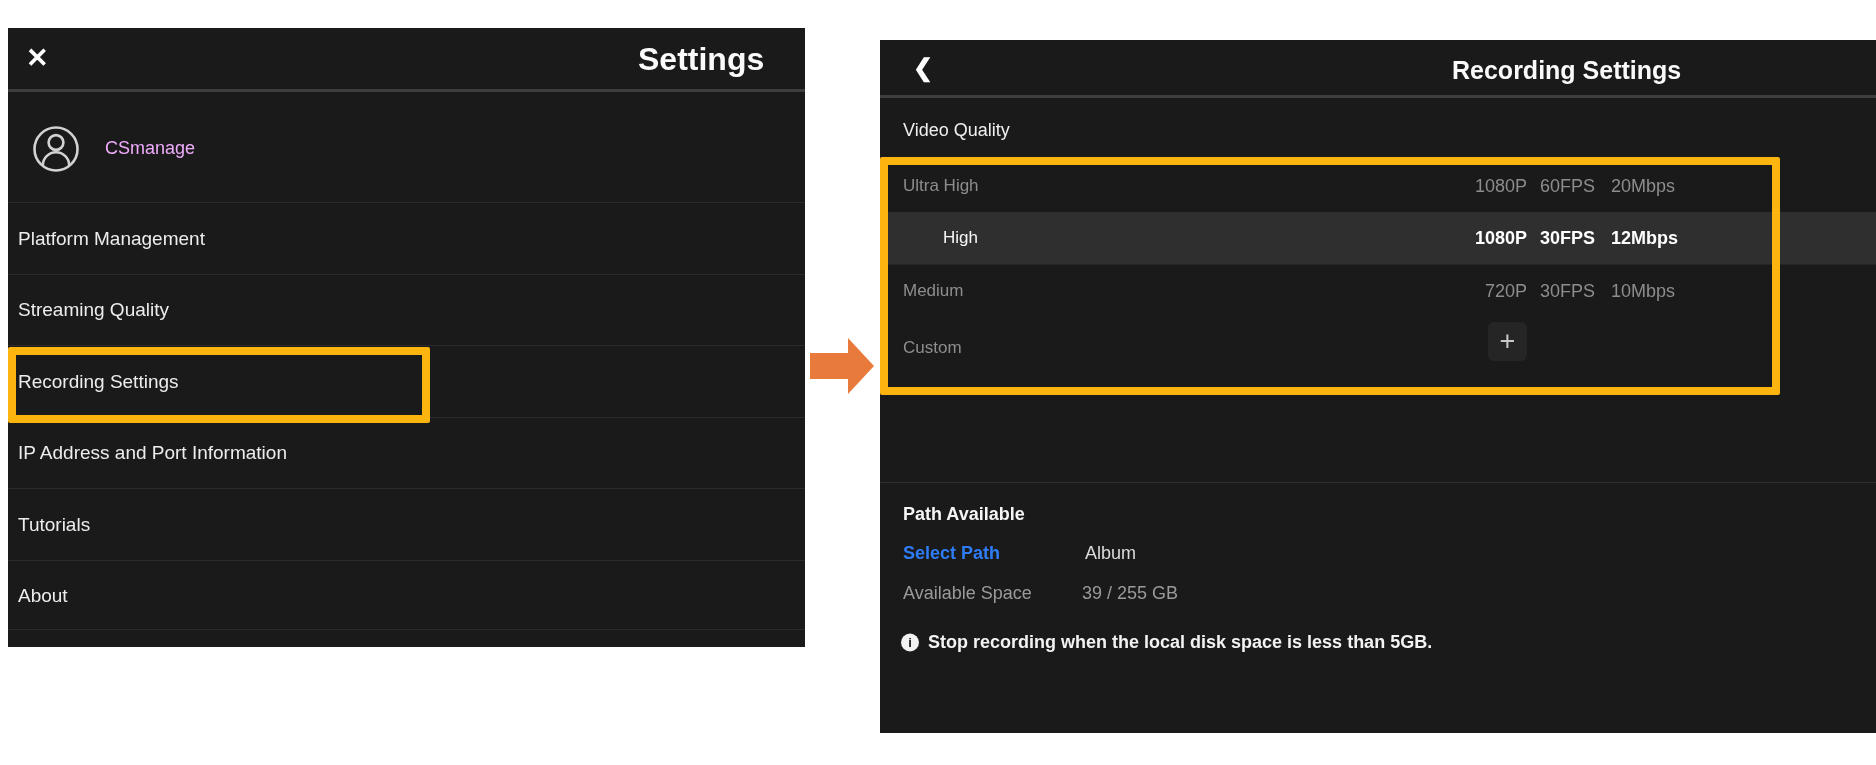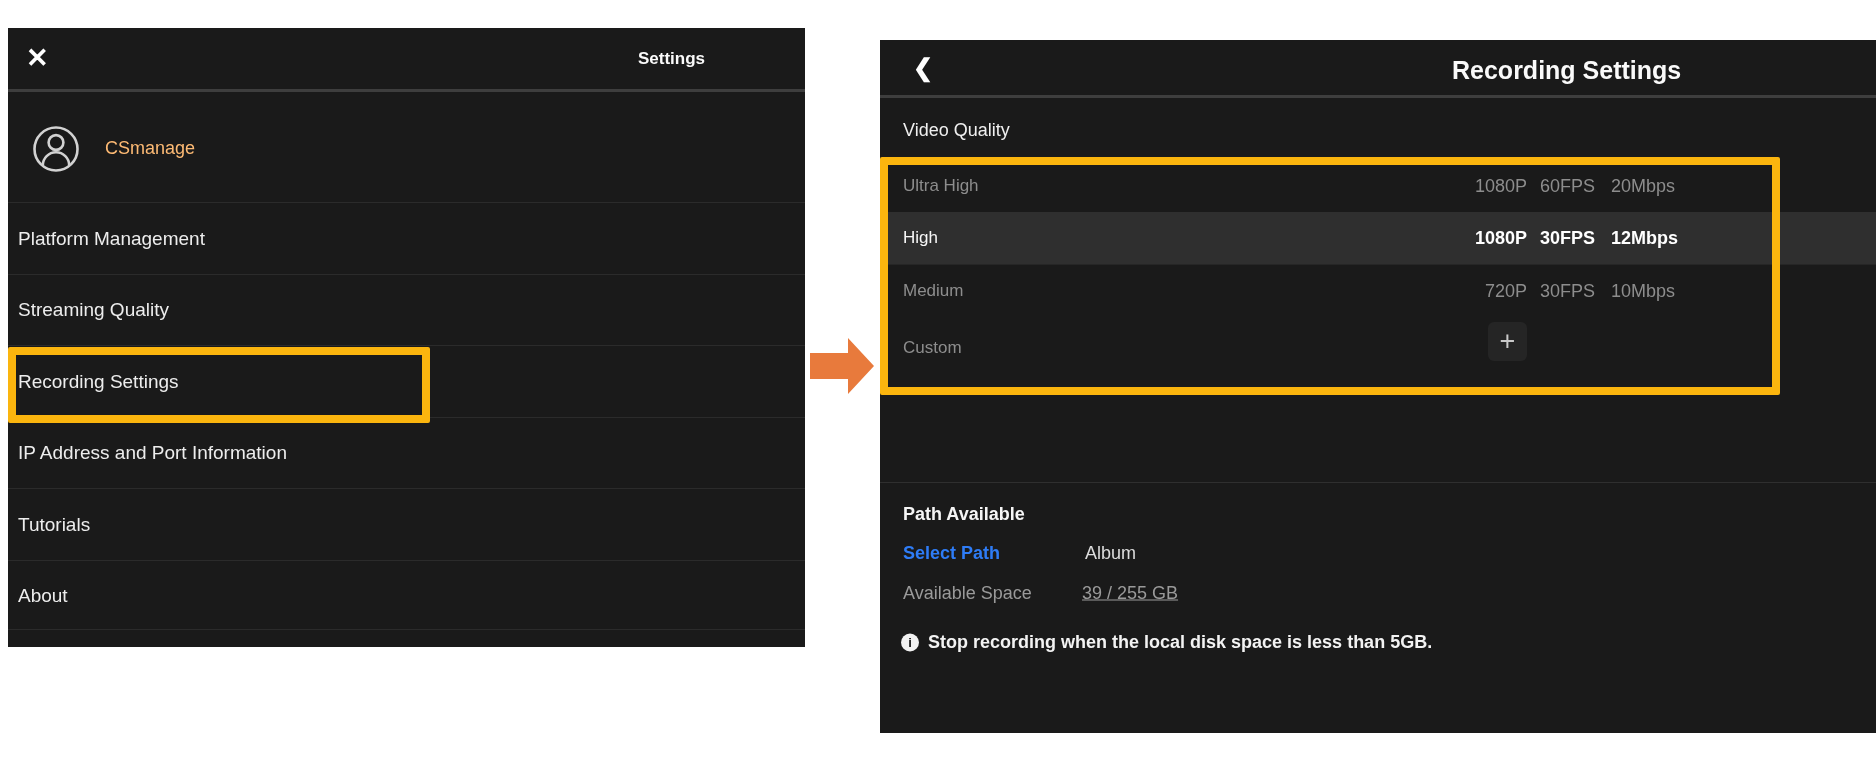--- a/index.html
+++ b/index.html
@@ -10,58 +10,58 @@
   .left-panel{left:8px;top:28px;width:797px;height:619px;}
   .right-panel{left:880px;top:40px;width:996px;height:693px;}
 
   
   .p-header{position:relative;width:100%;border-bottom:3px solid #3e3e3e;box-sizing:border-box;}
   .left-panel .p-header{height:64px;}
   .right-panel .p-header{height:58px;}
   .close-x{position:absolute;left:18px;top:0;line-height:61px;font-size:27px;font-weight:700;color:#fff;cursor:default;}
   .back-chevron{position:absolute;left:33px;top:0;line-height:56px;font-size:24px;font-weight:700;color:#fff;}
   .p-title{position:absolute;top:0;font-weight:700;color:#fafafa;white-space:nowrap;}
-  .left-panel .p-title{left:630px;font-size:17px;line-height:62px;}
+  .left-panel .p-title{left:630px;font-size:32px;line-height:62px;}
   .right-panel .p-title{left:572px;font-size:25px;line-height:60px;}
 
   
   .profile{position:absolute;left:0;top:67px;width:100%;height:107px;display:flex;align-items:center;padding-left:24px;box-sizing:border-box;}
   .avatar{width:48px;height:48px;flex:0 0 48px;}
-  .profile-text{margin-left:25px;display:flex;flex-direction:column;line-height:27px;font-size:18px;color:#fdba74;}
+  .profile-text{margin-left:25px;display:flex;flex-direction:column;line-height:27px;font-size:18px;color:#f0abfc;}
 
   
   .menu-row{position:absolute;left:0;width:100%;border-top:1px solid #2b2b2b;box-sizing:border-box;}
   .menu-row .lbl{display:block;padding-left:10px;font-size:19px;color:#ededed;white-space:nowrap;}
   .menu-row.last{border-bottom:1px solid #2b2b2b;}
 
   
   .section-label{position:absolute;left:0;top:61px;height:58px;line-height:58px;padding-left:23px;font-size:18px;color:#f0f0f0;}
   .q-row{position:absolute;left:0;width:100%;box-sizing:border-box;}
   .q-row .q-name{display:block;padding-left:23px;font-size:17px;color:#8d8d8d;line-height:inherit;white-space:nowrap;}
-  .q-row.selected{background:var(--selected-row,#2f2f2f);}
+  .q-row.selected{background:var(--selected-row,#2f2f2f);padding-left:40px;}
   .q-row.selected .q-name{color:#f7f7f7;}
   .q-row .q-vals{position:absolute;left:562px;top:0;height:100%;display:flex;align-items:center;font-size:18px;color:#8d8d8d;}
   .q-row.selected .q-vals{color:#ffffff;font-weight:600;}
   .q-res{width:85px;text-align:right;}
   .q-fps{width:58px;margin-left:13px;}
   .q-bit{margin-left:13px;}
   .q-divider{border-top:1px solid #262626;}
 
   .add-btn{position:absolute;left:608px;top:282px;width:39px;height:39px;background:#252525;border-radius:6px;
            display:flex;align-items:center;justify-content:center;font-size:27px;font-weight:400;color:#c9c9c9;cursor:default;}
 
   .hr-section{position:absolute;left:0;top:442px;width:100%;height:0;border-top:1px solid #2f2f2f;}
 
   
   .line{position:absolute;transform:translateY(-50%);white-space:nowrap;}
   .path-title{left:23px;top:474px;font-size:18px;font-weight:700;color:#f5f5f5;}
   .select-path{left:23px;top:513px;font-size:18px;font-weight:700;color:var(--link-blue,#2e7cf6);cursor:pointer;}
   .path-value{left:205px;top:513px;font-size:18px;color:#dcdcdc;}
   .avail-label{left:23px;top:553px;font-size:18px;color:#9a9a9a;}
-  .avail-value{left:202px;top:553px;font-size:18px;color:#9a9a9a;text-decoration:underline;}
+  .avail-value{left:202px;top:553px;font-size:18px;color:#9a9a9a;}
   .note-row{left:21px;top:602px;display:flex;align-items:center;}
   .info-badge{width:18px;height:18px;border-radius:50%;background:#f2f2f2;color:#161616;font-size:13px;font-weight:700;
               display:flex;align-items:center;justify-content:center;flex:0 0 18px;}
   .note-text{margin-left:9px;font-size:18px;font-weight:700;color:#f3f3f3;}
 
   
   .hl-box{position:absolute;border:8px solid var(--highlight-box,#fbb50e);border-radius:2px;box-sizing:border-box;z-index:6;pointer-events:none;}
   .hl-left{left:0;top:319px;width:422px;height:76px;}
   .hl-right{left:0;top:117px;width:900px;height:238px;}
   .flow-arrow{position:absolute;left:810px;top:336px;width:66px;height:60px;z-index:7;}

